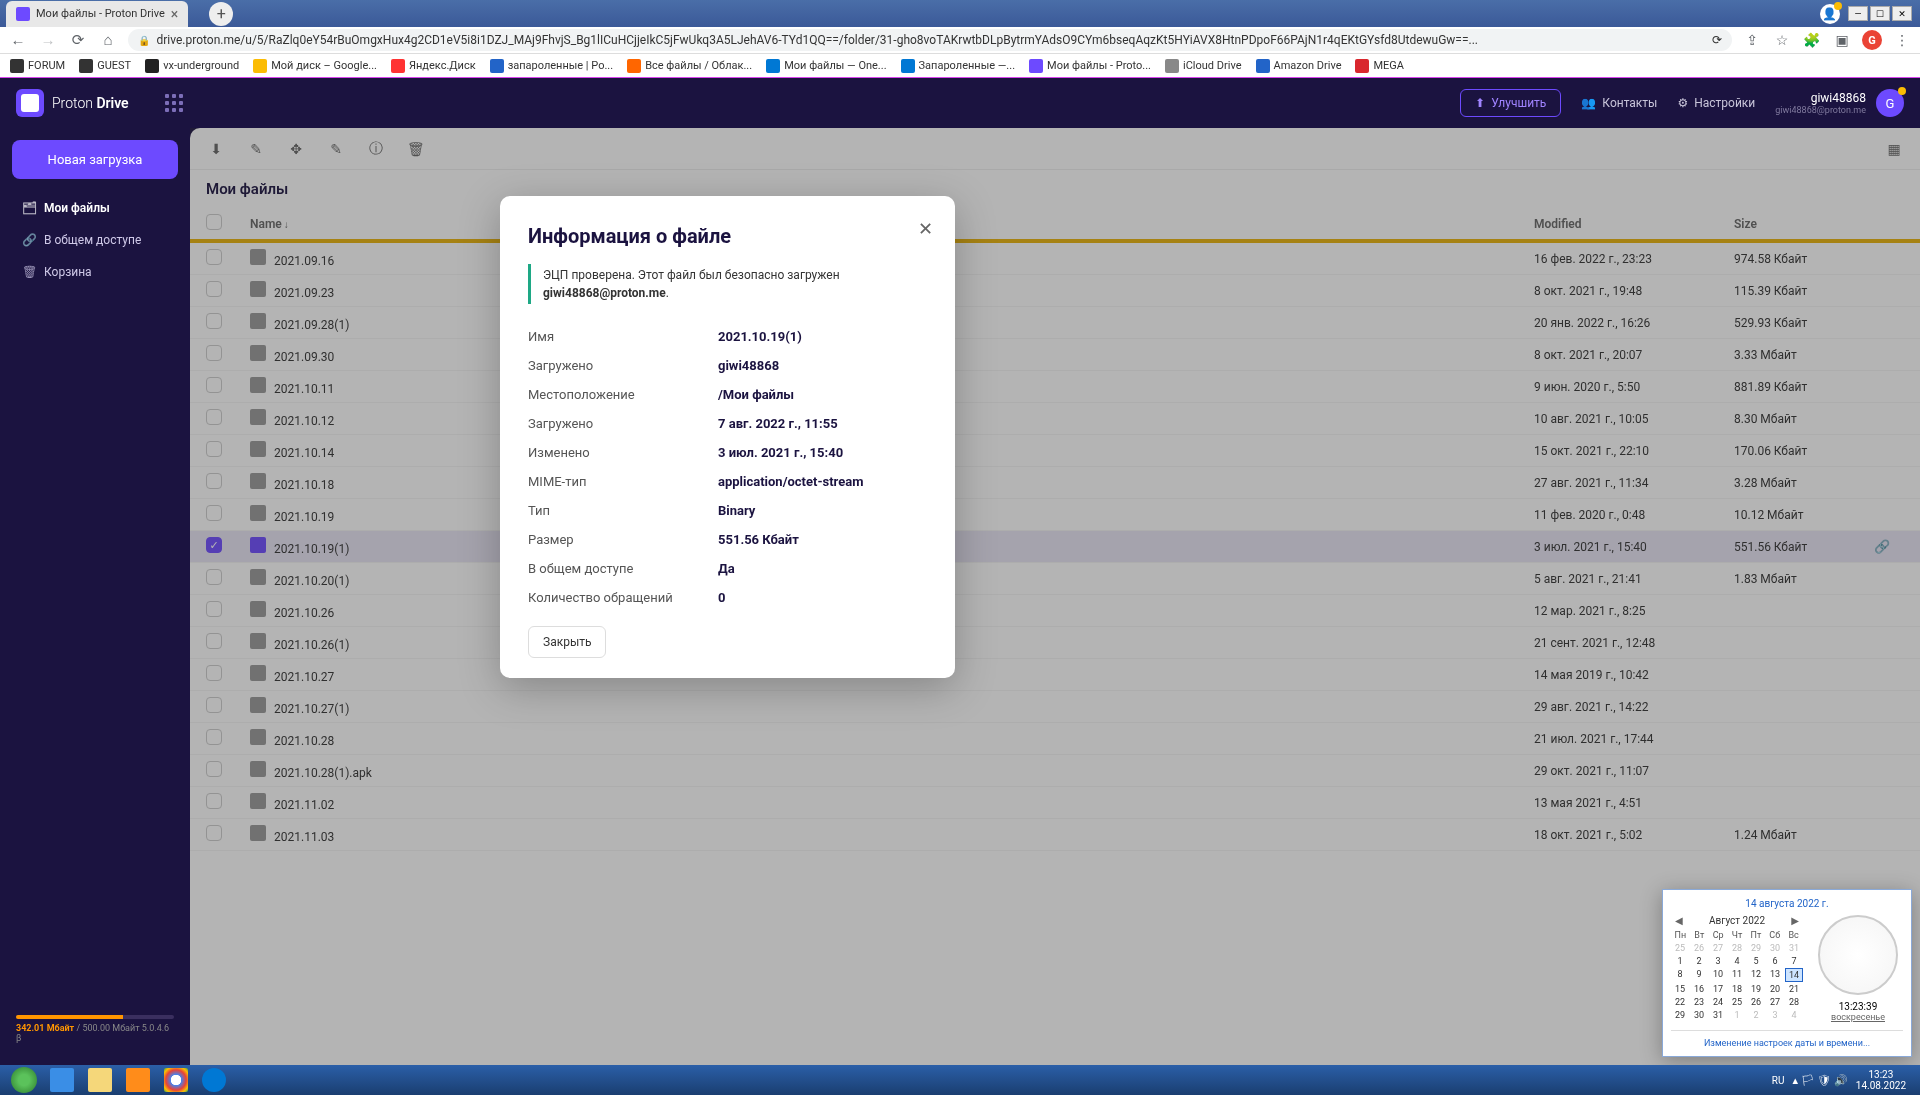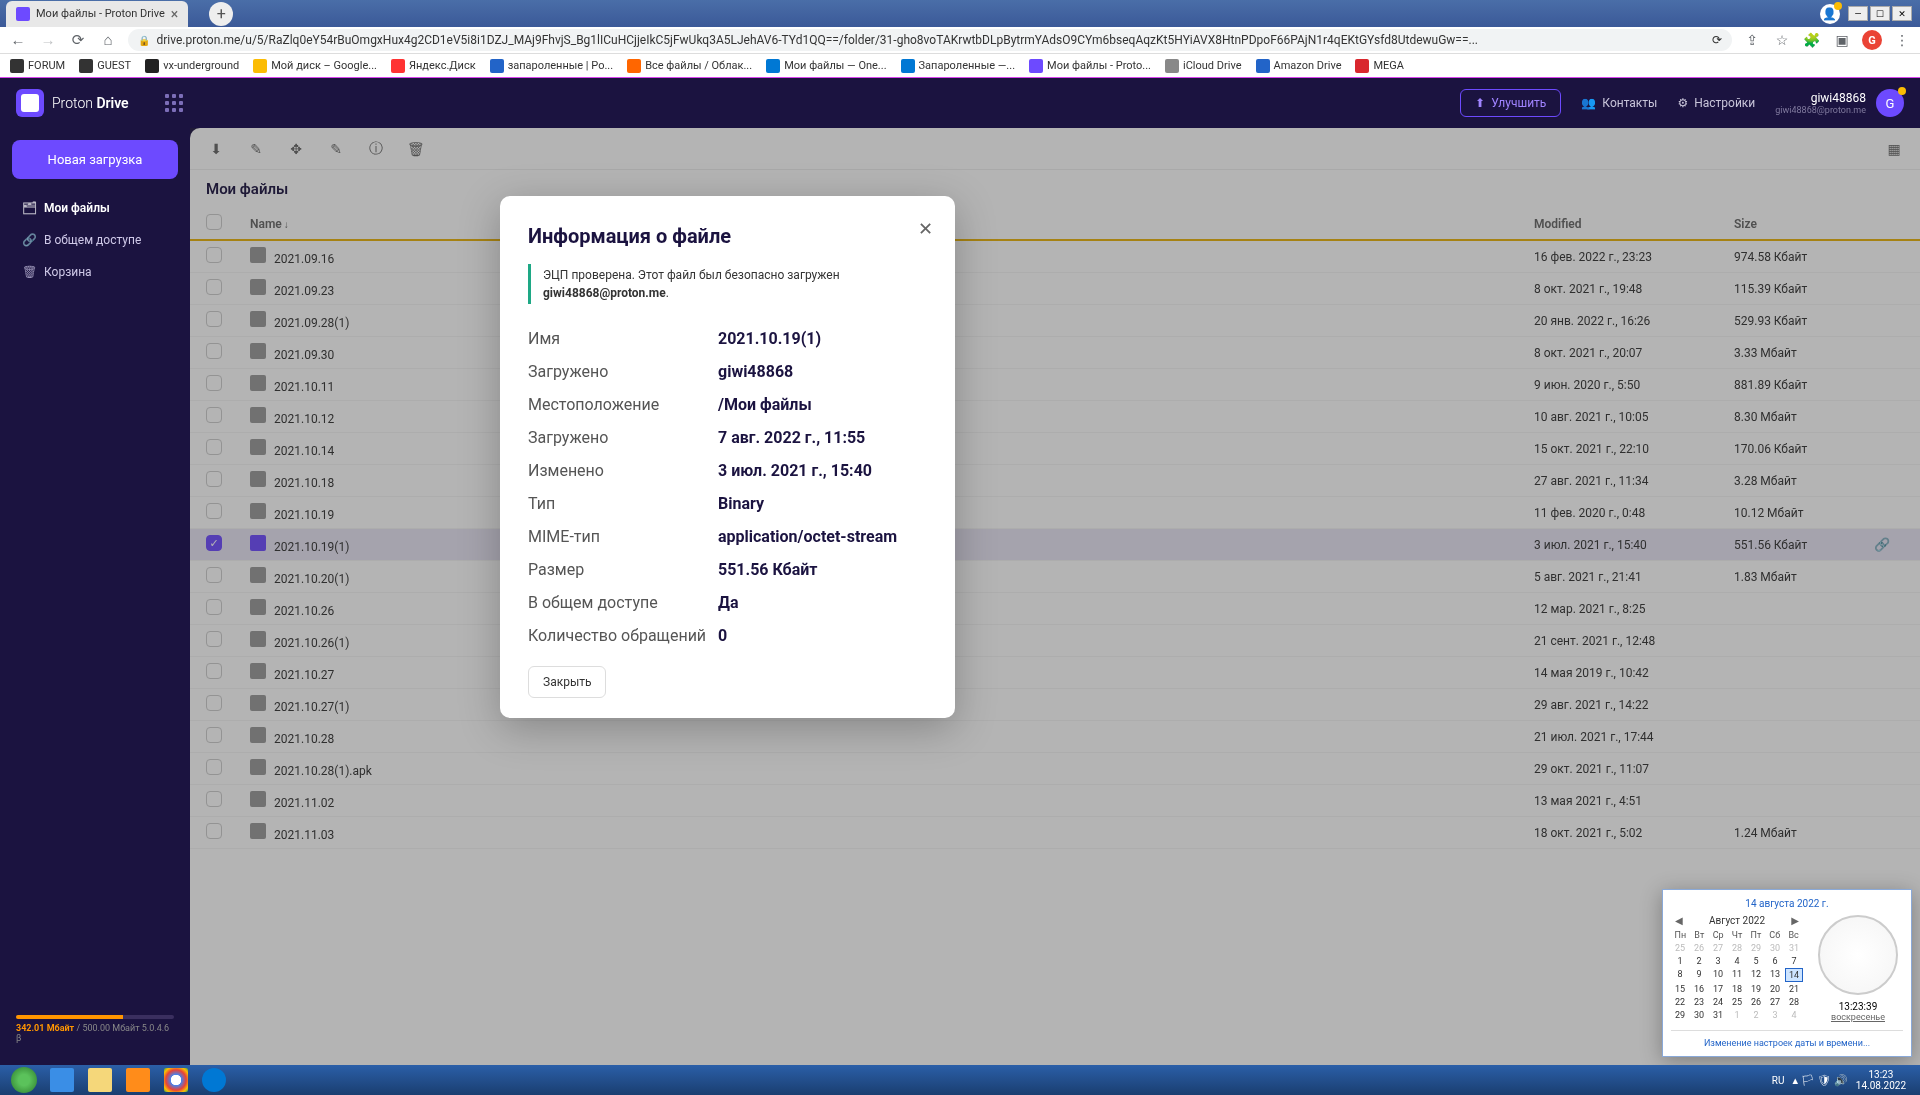--- a/index.html
+++ b/index.html
@@ -60,21 +60,21 @@
 .storage-track { height:4px; background:#3a2f5f; border-radius:2px; overflow:hidden; margin-bottom:4px; }
 .storage-fill { width:68%; height:100%; background:#ff9500; }
 .storage-text { font-size:9px; color:#888; }
 .storage-text .used { color:#ff9500; font-weight:bold; }
 
 .content { flex:1; background:#fff; border-radius:10px 0 0 0; display:flex; flex-direction:column; overflow:hidden; }
 .toolbar { height:42px; display:flex; align-items:center; padding:0 16px; gap:20px; border-bottom:1px solid #eee; }
 .tool-icon { color:#666; font-size:14px; cursor:pointer; width:20px; text-align:center; }
 .tool-right { margin-left:auto; }
 .breadcrumb { padding:10px 16px; font-size:15px; font-weight:600; color:#1b1340; }
-.table-header { display:flex; align-items:center; padding:6px 16px; font-size:12px; color:#666; font-weight:600; border-bottom:2px solid #eab308; }
+.table-header { display:flex; align-items:center; padding:6px 16px; font-size:12px; color:#666; font-weight:600; border-bottom:4px solid #eab308; }
 .col-check { width:30px; }
 .col-name { flex:1; padding-left:14px; }
 .col-modified { width:200px; }
 .col-size { width:140px; }
 .col-action { width:30px; }
 .checkbox { width:16px; height:16px; border:1.5px solid #ccc; border-radius:4px; display:inline-block; cursor:pointer; }
 .checkbox.checked { background:#6d4aff; border-color:#6d4aff; position:relative; }
 .checkbox.checked::after { content:'✓'; position:absolute; inset:0; display:flex; align-items:center; justify-content:center; color:#fff; font-size:11px; }
 .sort-arrow { font-size:10px; margin-left:2px; }
 .file-list { flex:1; overflow-y:auto; }
@@ -84,21 +84,21 @@
 .file-row.selected .file-icon { background:#6d4aff; }
 .link-icon { color:#999; font-size:13px; }
 
 
 .overlay { position:absolute; top:128px; left:190px; right:0; bottom:30px; background:rgba(40,40,40,0.35); pointer-events:none; }
 .modal { position:absolute; top:196px; left:500px; width:455px; background:#fff; border-radius:10px; box-shadow:0 10px 40px rgba(0,0,0,0.25); padding:28px 28px 20px; pointer-events:auto; }
 .modal-title { font-size:20px; font-weight:700; color:#1b1340; }
 .modal-close { position:absolute; top:22px; right:22px; font-size:18px; color:#666; cursor:pointer; }
 .signature-box { border-left:3px solid #1ea885; padding:2px 0 2px 12px; margin:16px 0 18px; font-size:12px; color:#333; line-height:1.5; }
 .signature-box b { font-weight:700; }
-.detail-row { display:flex; padding:7px 0; font-size:16px; }
+.detail-row { display:flex; padding:7px 0; font-size:13px; }
 .detail-label { width:190px; color:#555; }
 .detail-value { flex:1; font-weight:700; color:#1b1340; }
 .close-btn { margin-top:14px; padding:8px 14px; border:1px solid #ddd; border-radius:6px; background:#fff; font-size:12px; cursor:pointer; color:#333; }
 
 
 .calendar-popup { position:absolute; right:8px; bottom:38px; width:250px; background:#fff; border:1px solid #8aa9d8; box-shadow:0 4px 20px rgba(0,0,0,.3); font-size:10px; padding:8px; }
 .cal-title { text-align:center; color:#2264c8; font-size:10px; margin-bottom:6px; }
 .cal-body { display:flex; gap:10px; }
 .cal-grid { flex:1; }
 .cal-month-hdr { display:flex; justify-content:space-between; align-items:center; font-size:10px; color:#333; margin-bottom:4px; }
@@ -451,26 +451,26 @@
       </div>
       <div class="detail-row">
         <div class="detail-label">Загружено</div>
         <div class="detail-value">7 авг. 2022 г., 11:55</div>
       </div>
       <div class="detail-row">
         <div class="detail-label">Изменено</div>
         <div class="detail-value">3 июл. 2021 г., 15:40</div>
       </div>
       <div class="detail-row">
+        <div class="detail-label">MIME-тип</div>
+        <div class="detail-value">application/octet-stream</div>
+      </div>
+      <div class="detail-row">
         <div class="detail-label">Тип</div>
         <div class="detail-value">Binary</div>
-      </div>
-      <div class="detail-row">
-        <div class="detail-label">MIME-тип</div>
-        <div class="detail-value">application/octet-stream</div>
       </div>
       <div class="detail-row">
         <div class="detail-label">Размер</div>
         <div class="detail-value">551.56 Кбайт</div>
       </div>
       <div class="detail-row">
         <div class="detail-label">В общем доступе</div>
         <div class="detail-value">Да</div>
       </div>
       <div class="detail-row">

